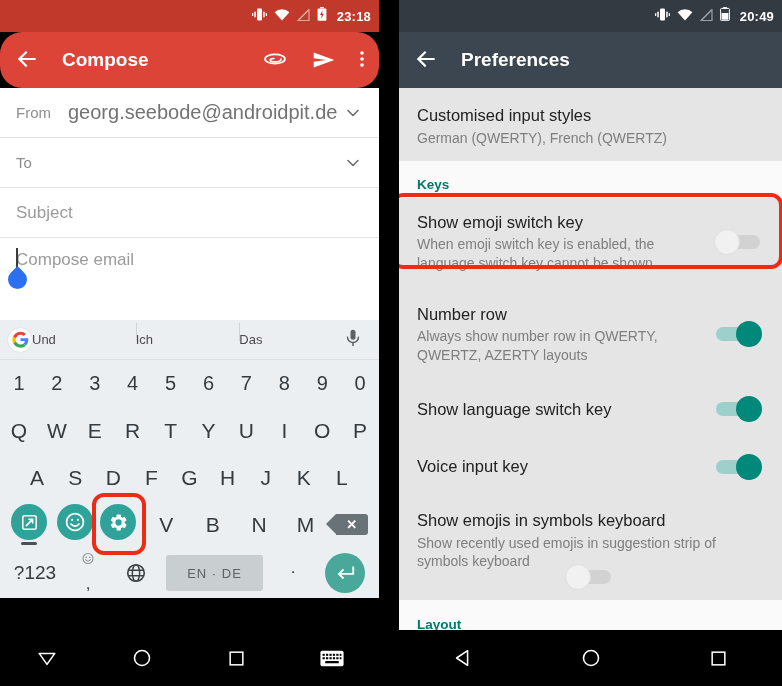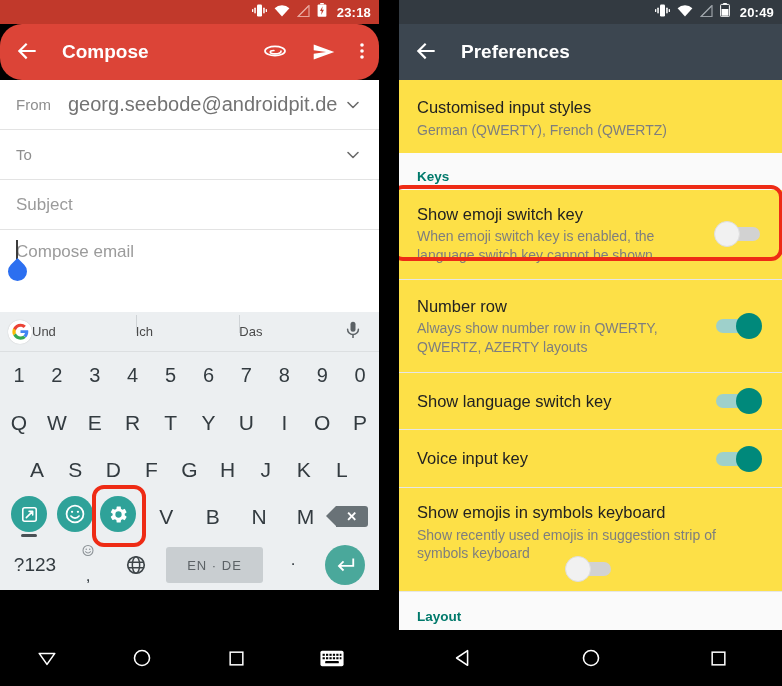--- a/index.html
+++ b/index.html
@@ -11,21 +11,21 @@
   }
   .stage { position: relative; width: 782px; height: 686px; background:#000; }
 
   
   .panel { position: absolute; top: 0; height: 686px; overflow: hidden; }
   .panel.left  { left: 0;   width: 379px; }
   .panel.right { left: 399px; width: 383px; }
 
   
   .statusbar {
-    height: 24px; display: flex; align-items: center;
+    height: 32px; display: flex; align-items: center;
     justify-content: flex-end; padding-right: 8px; gap: 7px;
   }
   .statusbar.red  { background: #c1392b; }
   .statusbar.dark { background: #333a41; }
   .st-time { color:#fff; font-size: 13px; font-weight: 700; letter-spacing:.2px; margin-left:3px; }
   .st-ico { display:block; }
 
   
   .appbar { height: 56px; display: flex; align-items: center; padding: 0 14px; }
   .appbar.red  { background: #dc4437; border-radius: 22px; }
@@ -122,21 +122,21 @@
   }
 
   
   .navbar { position:absolute; bottom:0; left:0; right:0; height:56px; background:#000;
             display:flex; align-items:center; }
   .nav-slot { flex:1 1 0; display:flex; align-items:center; justify-content:center; }
 
   
   .prefs { background:#fafafa; }
   .pref-item { padding: 26px 18px 14px 18px; display:flex; align-items:center;
-               border-bottom:1px solid #e6e6e6; background:#fde047; }
+               border-bottom:1px solid #e6e6e6; background:#e5e5e5; }
   .pref-item .texts { flex:1 1 auto; padding-right:10px; }
   .pref-title { font-size:16.5px; color:#222; line-height:1.25; }
   .pref-sub   { font-size:14px; color:#7e7e7e; line-height:1.3; margin-top:3px; }
   .pref-head  { font-size:13.5px; color:#00796b; font-weight:700; padding: 16px 18px 6px 18px;
                 background:#fafafa; }
   .switch { width:44px; height:14px; border-radius:7px; position:relative; flex:0 0 auto; margin-right:4px;}
   .switch .knob { position:absolute; top:-6px; width:26px; height:26px; border-radius:50%; }
   .switch.on  { background:#9ed0cb; }
   .switch.on .knob  { right:-2px; background:#00897b; }
   .switch.off { background:#d2d2d2; }

